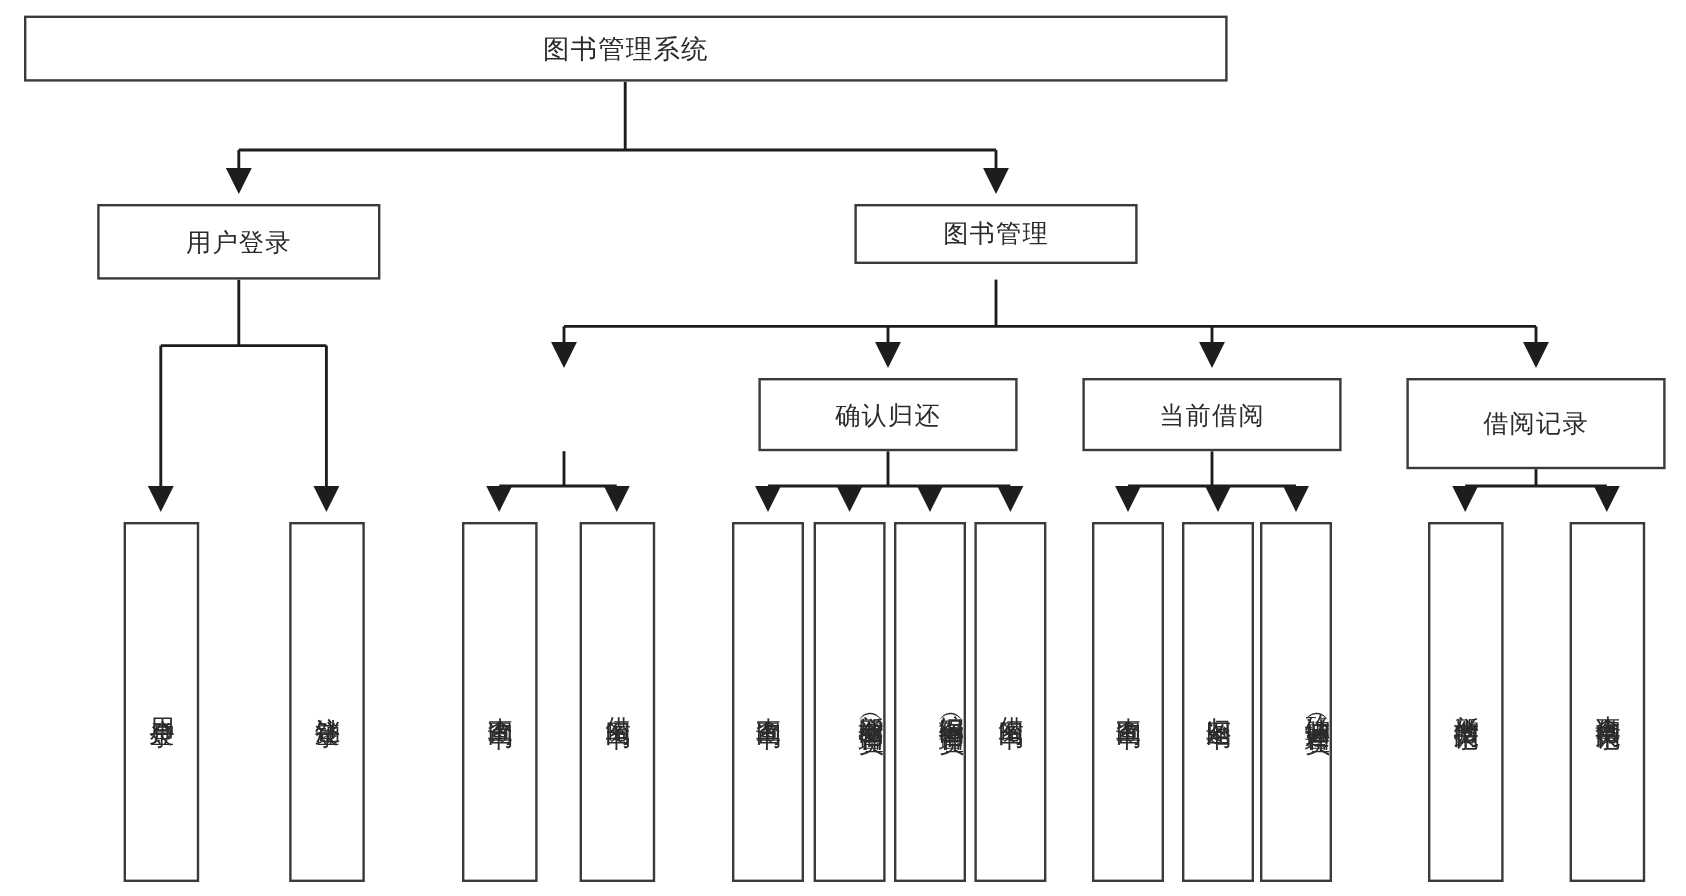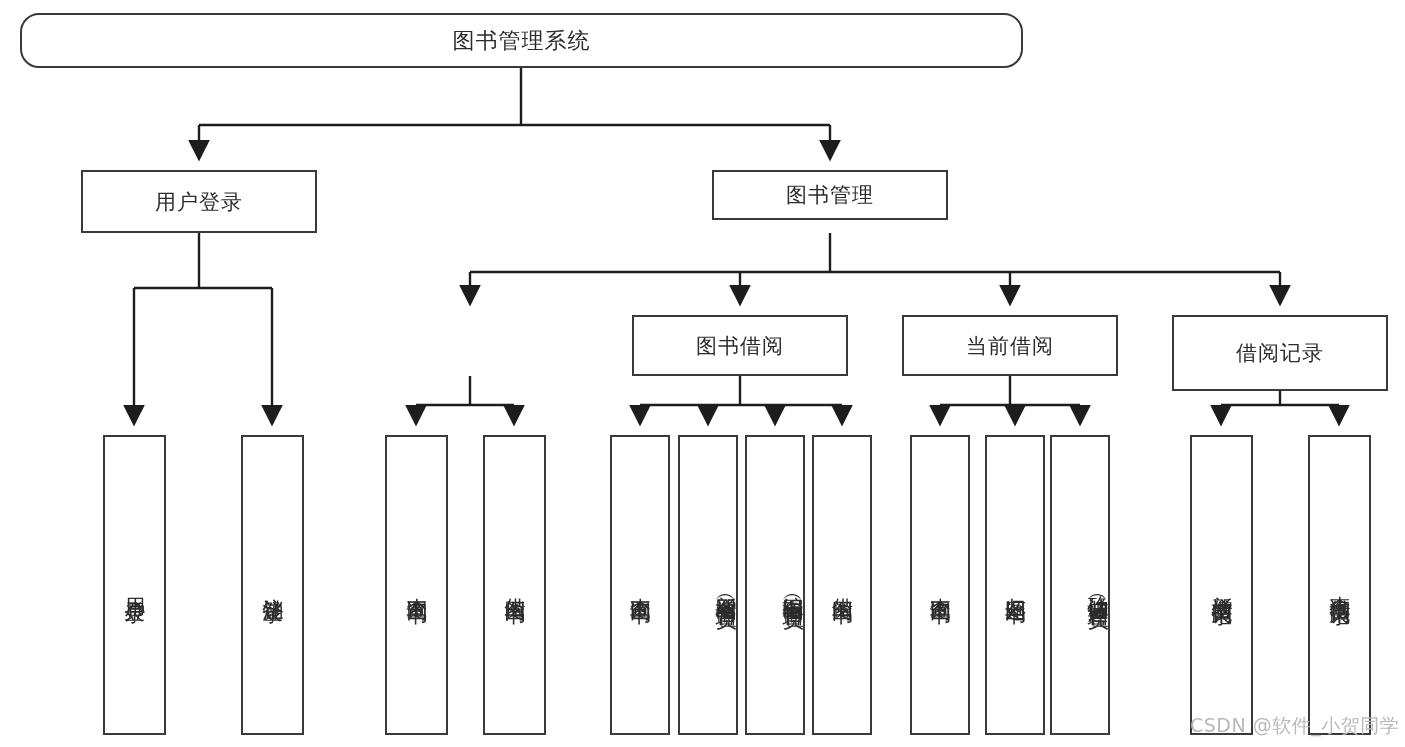--- a/index.html
+++ b/index.html
@@ -114,26 +114,26 @@
       <path d="M 1015 405 L 1015 423" marker-end="url(#arrow)"></path>
       <path d="M 1080 405 L 1080 423" marker-end="url(#arrow)"></path>
 
       <path d="M 1280 376 L 1280 405"></path>
       <path d="M 1221 405 L 1339 405"></path>
       <path d="M 1221 405 L 1221 423" marker-end="url(#arrow)"></path>
       <path d="M 1339 405 L 1339 423" marker-end="url(#arrow)"></path>
     </g>
   </svg>
 
-  <div class="node node-h node-root" style="left:20px;top:13px;width:1003px;height:55px;border-radius:19px;">图书管理系统</div>
+  <div class="node node-h node-root" style="left:20px;top:13px;width:1003px;height:55px;">图书管理系统</div>
 
   <div class="node node-h" style="left:81px;top:170px;width:236px;height:63px;">用户登录</div>
   <div class="node node-h" style="left:712px;top:170px;width:236px;height:50px;">图书管理</div>
 
-  <div class="node node-h" style="left:632px;top:315px;width:216px;height:61px;">图书借阅</div>
+  <div class="node node-h" style="left:632px;top:315px;width:216px;height:61px;">确认归还</div>
   <div class="node node-h" style="left:902px;top:315px;width:216px;height:61px;font-family:Liberation Serif, serif;">当前借阅</div>
   <div class="node node-h" style="left:1172px;top:315px;width:216px;height:76px;">借阅记录</div>
 
   <div class="node node-v center-v" style="left:103px;top:435px;width:63px;height:300px;">用户登录</div>
   <div class="node node-v center-v" style="left:241px;top:435px;width:63px;height:300px;">注销登录</div>
 
   <div class="node node-v center-v" style="left:385px;top:435px;width:63px;height:300px;">查询图书</div>
   <div class="node node-v center-v" style="left:483px;top:435px;width:63px;height:300px;">借阅图书</div>
 
   <div class="node node-v center-v" style="left:610px;top:435px;width:60px;height:300px;">查询图书</div>
@@ -141,15 +141,14 @@
   <div class="node node-v" style="left:745px;top:435px;width:60px;height:300px;">编辑图书（管理员）</div>
   <div class="node node-v center-v" style="left:812px;top:435px;width:60px;height:300px;">借阅图书</div>
 
   <div class="node node-v center-v" style="left:910px;top:435px;width:60px;height:300px;">查询图书</div>
   <div class="node node-v center-v" style="left:985px;top:435px;width:60px;height:300px;">归还图书</div>
   <div class="node node-v" style="left:1050px;top:435px;width:60px;height:300px;">确认归还（管理员）</div>
 
   <div class="node node-v center-v" style="left:1190px;top:435px;width:63px;height:300px;">新增借阅记录</div>
   <div class="node node-v center-v" style="left:1308px;top:435px;width:63px;height:300px;">查询借阅记录</div>
 
-  <div class="watermark" style="left:1190px;top:713px;">CSDN @软件_小贺同学</div>
 
 </div>
 
 </body></html>

